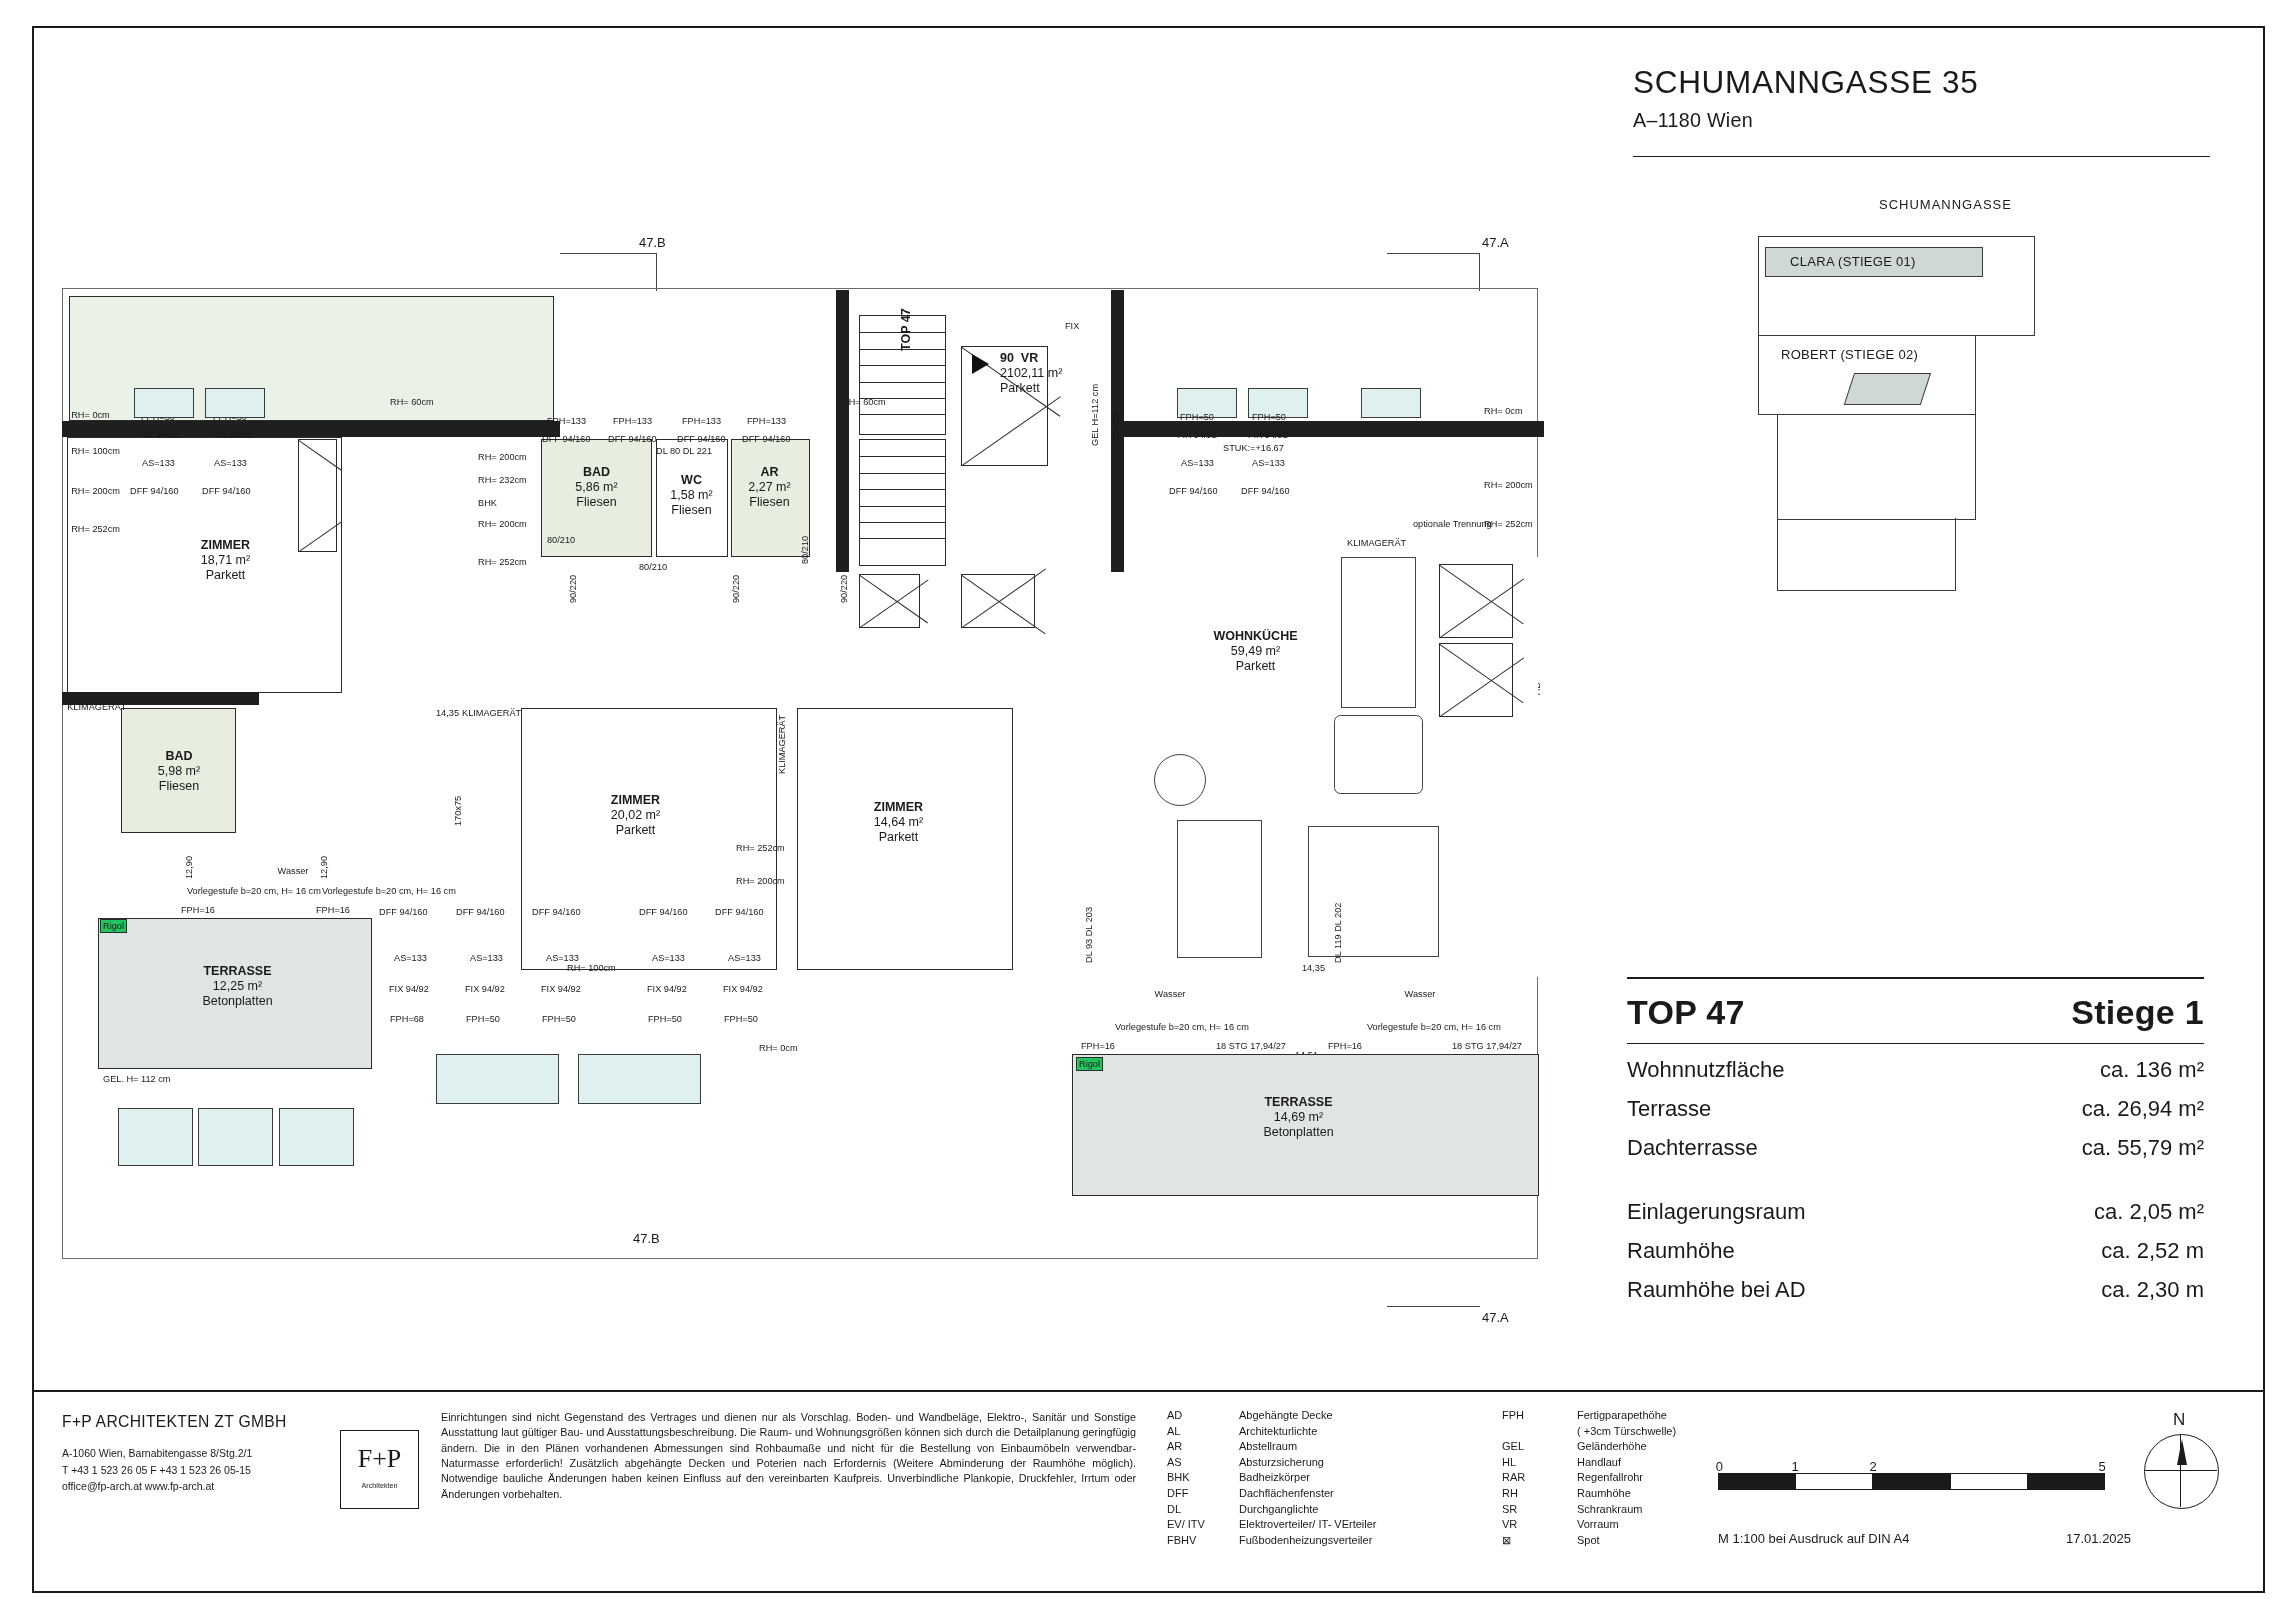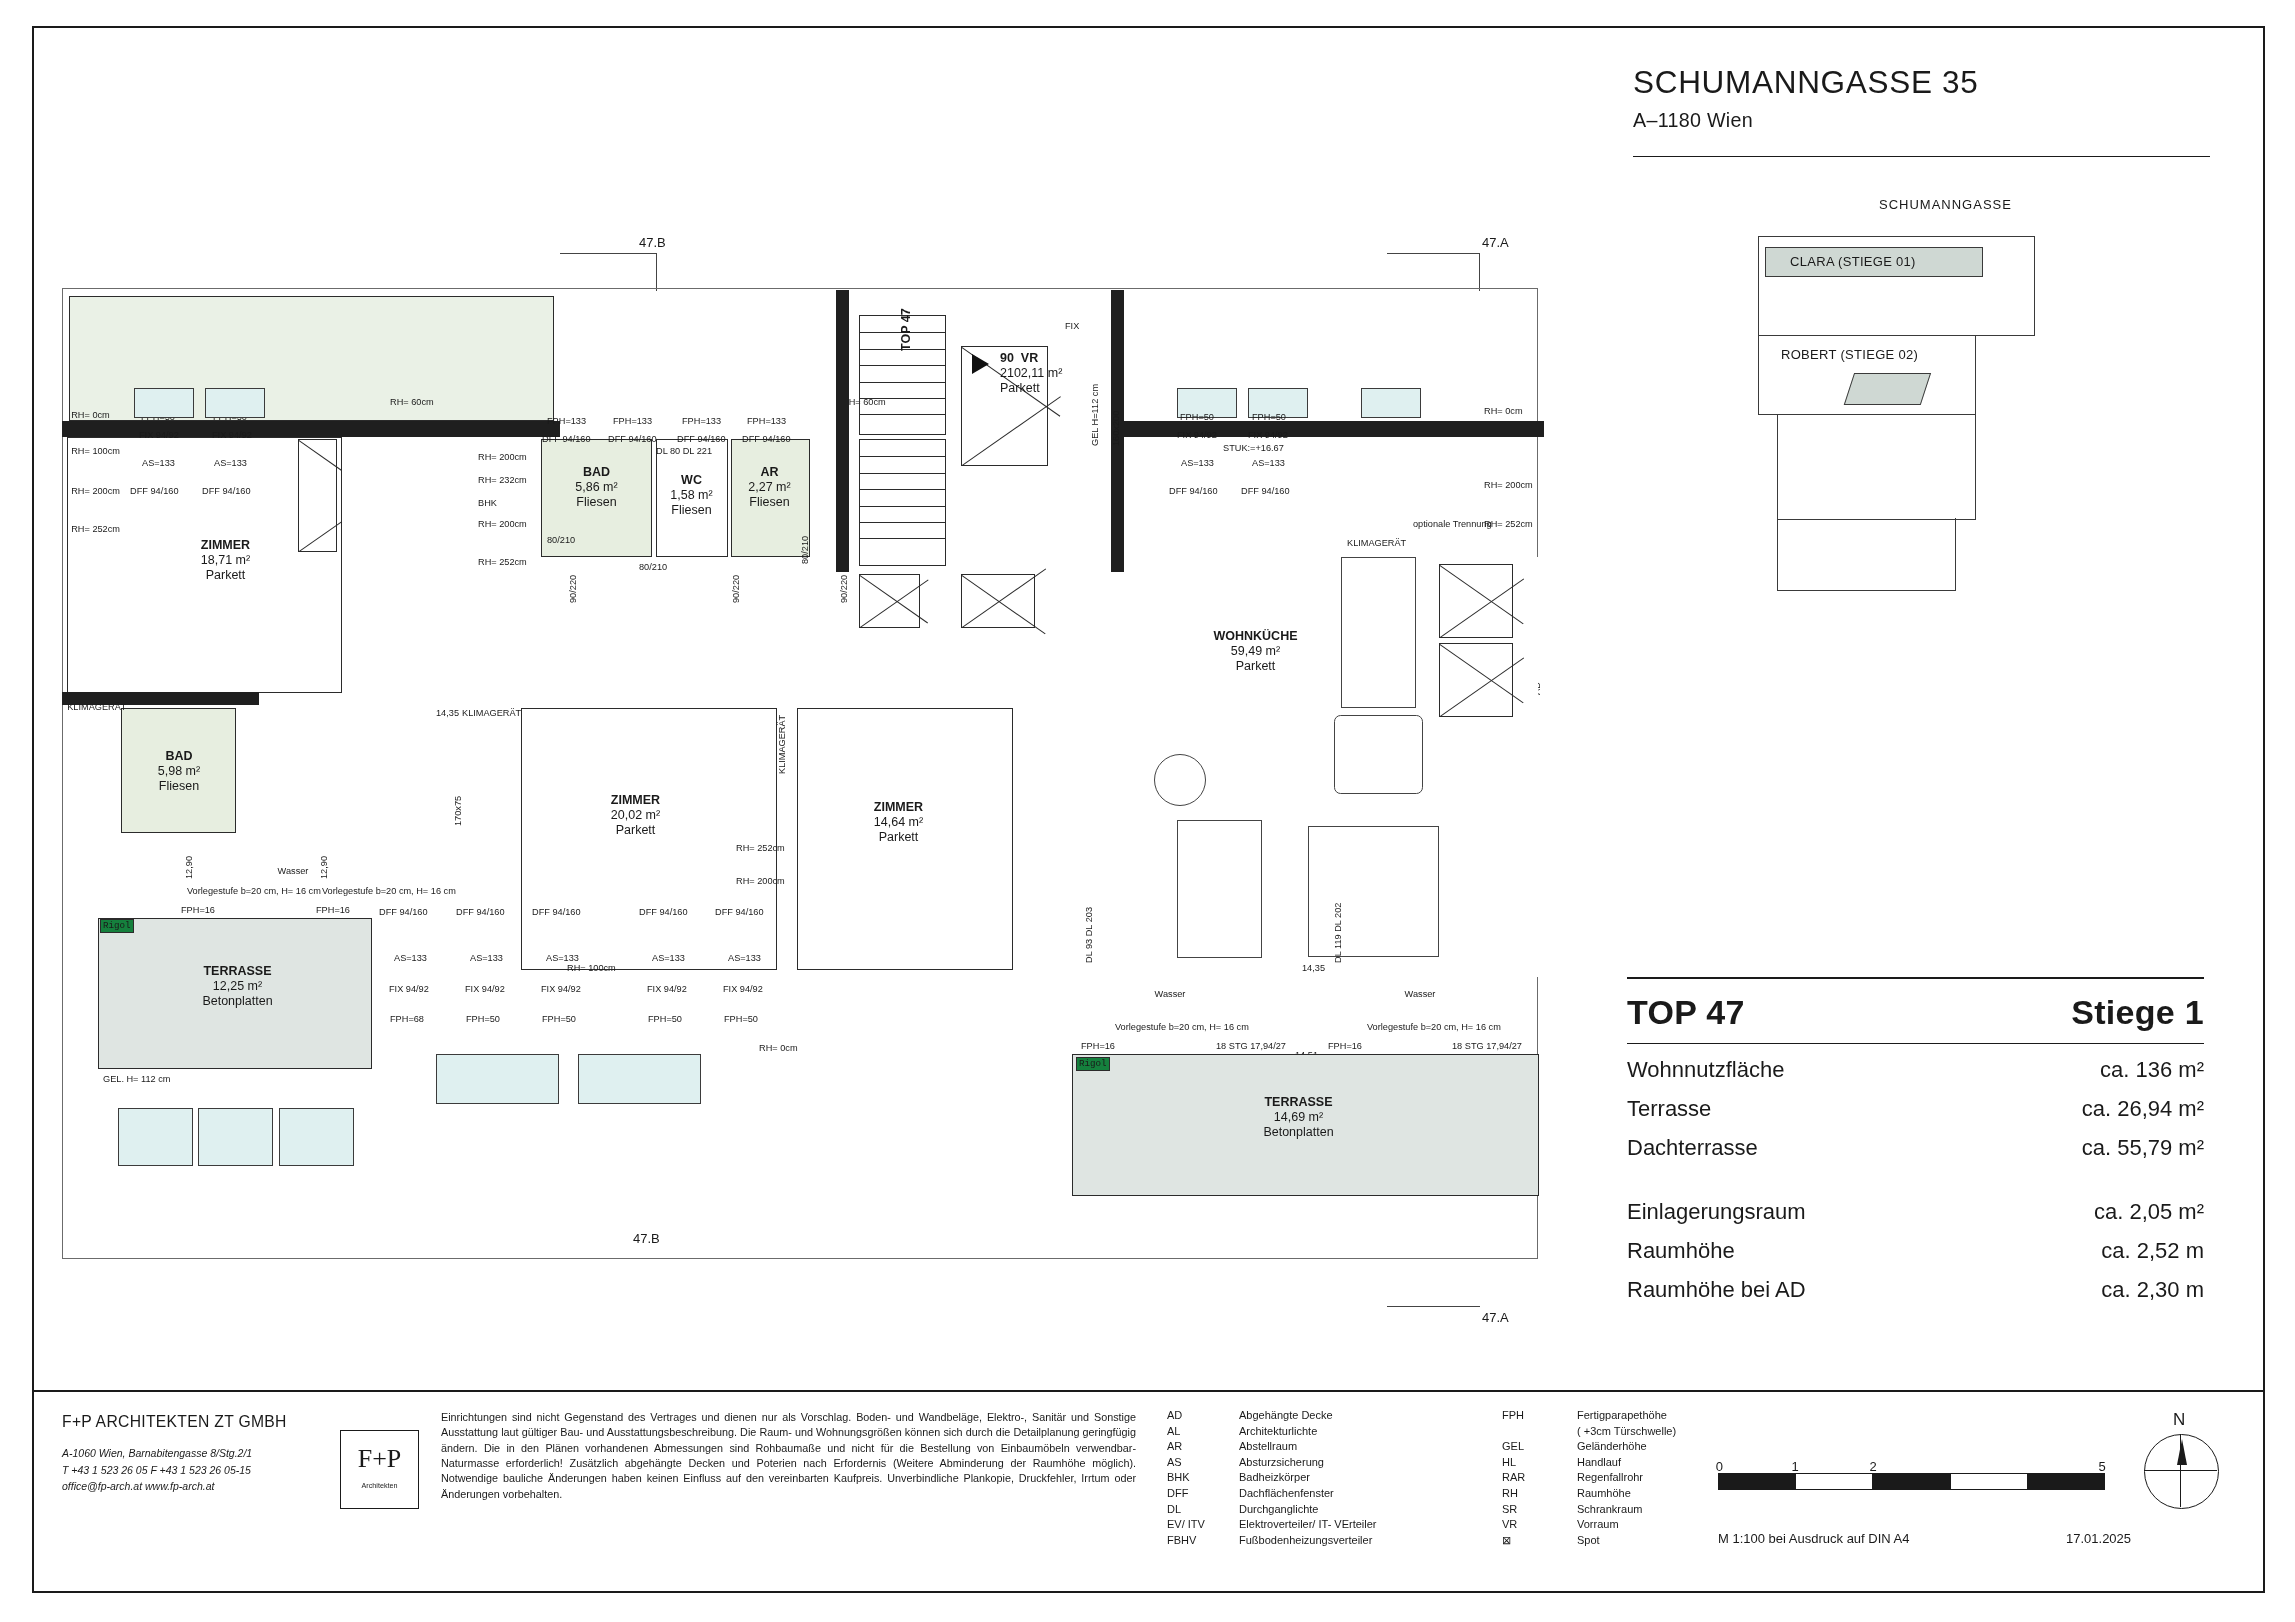--- a/index.html
+++ b/index.html
@@ -41,21 +41,21 @@
   .plan{position:absolute;left:62px;top:249px;width:1548px;height:1128px;}
   .pl{position:absolute;box-sizing:border-box;}
   .wall{position:absolute;background:#1f1f1f;}
   .room{position:absolute;background:#ffffff;border:0.7px solid #2b2b2b;box-sizing:border-box;}
   .greenr{position:absolute;background:#e7eee0;border:0.7px solid #2b2b2b;box-sizing:border-box;}
   .terr{position:absolute;background:#dfe5e2;border:0.7px solid #2b2b2b;box-sizing:border-box;}
   .glass{position:absolute;background:#dff0f0;border:0.7px solid #3b3b3b;box-sizing:border-box;}
   .lbl{position:absolute;font-size:12.5px;line-height:1.18;text-align:center;white-space:nowrap;}
   .lbl.b{font-weight:bold;}
   .tiny{position:absolute;font-size:9.2px;line-height:1.15;white-space:nowrap;}
-  .tiny.box{border:0.7px solid #2b2b2b;background:#15803d;padding:0.7px 2px;font-family:Liberation Mono, monospace;}
+  .tiny.box{border:0.7px solid #2b2b2b;background:#22c55e;padding:0.7px 2px;}
   .vlab{position:absolute;font-size:9.2px;white-space:nowrap;transform-origin:left top;transform:rotate(-90deg);}
   .dimline{position:absolute;border-top:0.7px solid #444;}
   .dimv{position:absolute;border-left:0.7px solid #444;}
   .axis{position:absolute;font-size:13px;}
   .stair{position:absolute;border:0.7px solid #2b2b2b;}
   .stair i{position:absolute;left:0;right:0;border-top:0.7px solid #2b2b2b;}
   .xbox{position:absolute;border:0.7px solid #2b2b2b;}
   .xbox:before,.xbox:after{content:"";position:absolute;left:0;top:0;width:141%;height:0;border-top:0.7px solid #2b2b2b;transform-origin:0 0;}
   .xbox:before{transform:rotate(35deg);}
   .xbox:after{transform:rotate(-35deg) translateY(0);left:0;top:100%;}
@@ -390,21 +390,21 @@
       <span style="font-weight:normal">14,69 m²</span><br>
       <span style="font-weight:normal">Betonplatten</span>
     </div>
     <div class="tiny box" style="left:1014px;top:808px;">Rigol</div>
   </div>
 
   <div class="footrule"></div>
 
   <div class="arch">
     <div class="nm">F+P ARCHITEKTEN ZT GMBH</div>
-    <div class="ad" style="white-space:pre-line;font-style:italic;">A-1060 Wien, Barnabitengasse 8/Stg.2/1
+    <div class="ad" style="white-space:pre-line;">A-1060 Wien, Barnabitengasse 8/Stg.2/1
 T +43 1 523 26 05    F +43 1 523 26 05-15
 office@fp-arch.at    www.fp-arch.at</div>
   </div>
 
   <div class="fplogo">
     <div class="t">F+P</div>
     <div class="s">Architekten</div>
   </div>
 
   <div class="discl">Einrichtungen sind nicht Gegenstand des Vertrages und dienen nur als Vorschlag. Boden- und Wandbeläge, Elektro-, Sanitär und Sonstige Ausstattung laut gültiger Bau- und Ausstattungsbeschreibung. Die Raum- und Wohnungsgrößen können sich durch die Detailplanung geringfügig ändern. Die in den Plänen vorhandenen Abmessungen sind Rohbaumaße und nicht für die Bestellung von Einbaumöbeln  verwendbar-Naturmasse erforderlich! Zusätzlich abgehängte Decken und Poterien nach Erfordernis (Weitere Abminderung der Raumhöhe möglich). Notwendige bauliche Änderungen haben keinen Einfluss auf den vereinbarten Kaufpreis. Unverbindliche Plankopie, Druckfehler, Irrtum oder Änderungen vorbehalten.</div>

